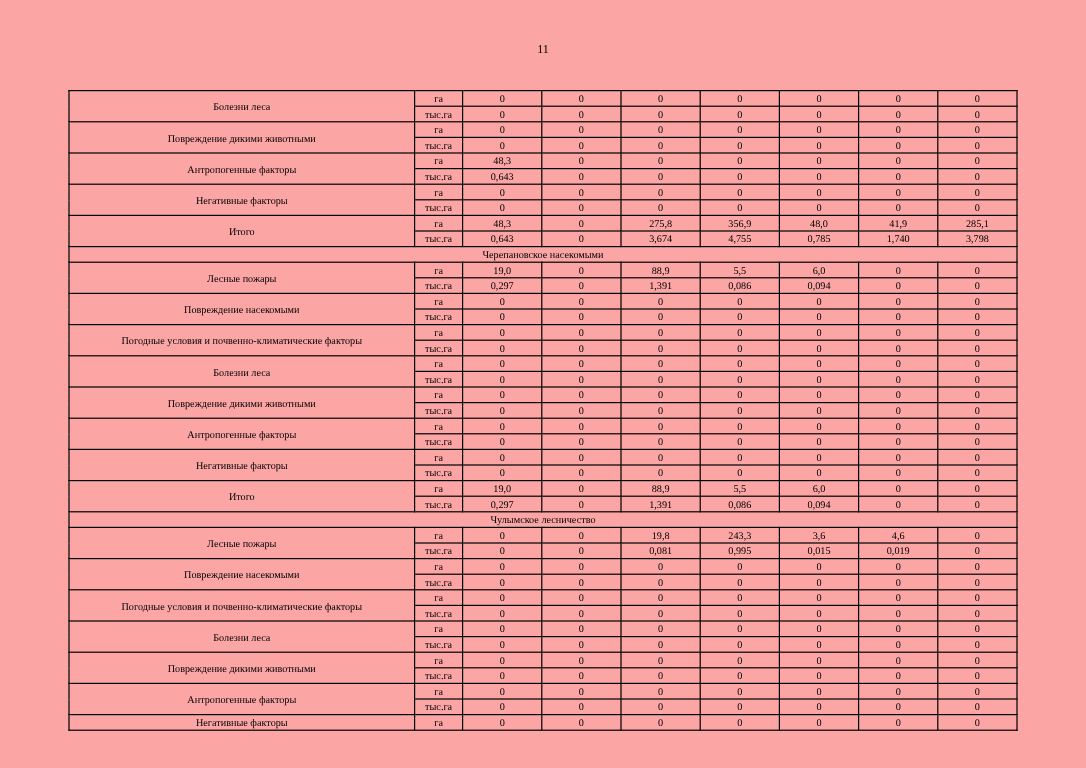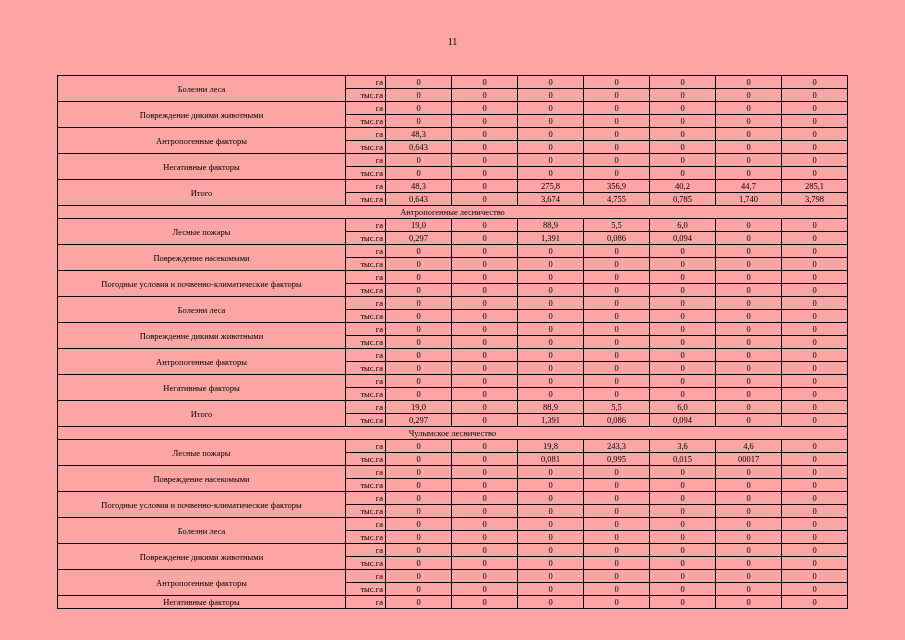--- a/index.html
+++ b/index.html
@@ -42,21 +42,21 @@
     white-space: nowrap;
     vertical-align: middle;
   }
   td.label-cell {
     text-align: center;
     padding-left: 4px;
     white-space: normal;
     line-height: 9px;
   }
   td.unit-cell {
-    text-align: right;
+    text-align: center;
   }
   td.value-cell {
     text-align: center;
   }
   td.section-header {
     text-align: center;
     font-size: 9px;
   }
 </style>
 </head>
@@ -161,36 +161,36 @@
           <td class="value-cell">0</td>
           <td class="value-cell">0</td>
         </tr>
         <tr>
           <td class="label-cell" rowspan="2">Итого</td>
           <td class="unit-cell">га</td>
           <td class="value-cell">48,3</td>
           <td class="value-cell">0</td>
           <td class="value-cell">275,8</td>
           <td class="value-cell">356,9</td>
-          <td class="value-cell">40,2</td>
-          <td class="value-cell">44,7</td>
+          <td class="value-cell">48,0</td>
+          <td class="value-cell">41,9</td>
           <td class="value-cell">285,1</td>
         </tr>
         <tr>
           <td class="unit-cell">тыс.га</td>
           <td class="value-cell">0,643</td>
           <td class="value-cell">0</td>
           <td class="value-cell">3,674</td>
           <td class="value-cell">4,755</td>
           <td class="value-cell">0,785</td>
           <td class="value-cell">1,740</td>
           <td class="value-cell">3,798</td>
         </tr>
         <tr>
-          <td class="section-header" colspan="9">Антропогенные лесничество</td>
+          <td class="section-header" colspan="9">Черепановское насекомыми</td>
         </tr>
         <tr>
           <td class="label-cell" rowspan="2">Лесные пожары</td>
           <td class="unit-cell">га</td>
           <td class="value-cell">19,0</td>
           <td class="value-cell">0</td>
           <td class="value-cell">88,9</td>
           <td class="value-cell">5,5</td>
           <td class="value-cell">6,0</td>
           <td class="value-cell">0</td>
@@ -367,21 +367,21 @@
           <td class="value-cell">4,6</td>
           <td class="value-cell">0</td>
         </tr>
         <tr>
           <td class="unit-cell">тыс.га</td>
           <td class="value-cell">0</td>
           <td class="value-cell">0</td>
           <td class="value-cell">0,081</td>
           <td class="value-cell">0,995</td>
           <td class="value-cell">0,015</td>
-          <td class="value-cell">00017</td>
+          <td class="value-cell">0,019</td>
           <td class="value-cell">0</td>
         </tr>
         <tr>
           <td class="label-cell" rowspan="2">Повреждение насекомыми</td>
           <td class="unit-cell">га</td>
           <td class="value-cell">0</td>
           <td class="value-cell">0</td>
           <td class="value-cell">0</td>
           <td class="value-cell">0</td>
           <td class="value-cell">0</td>

